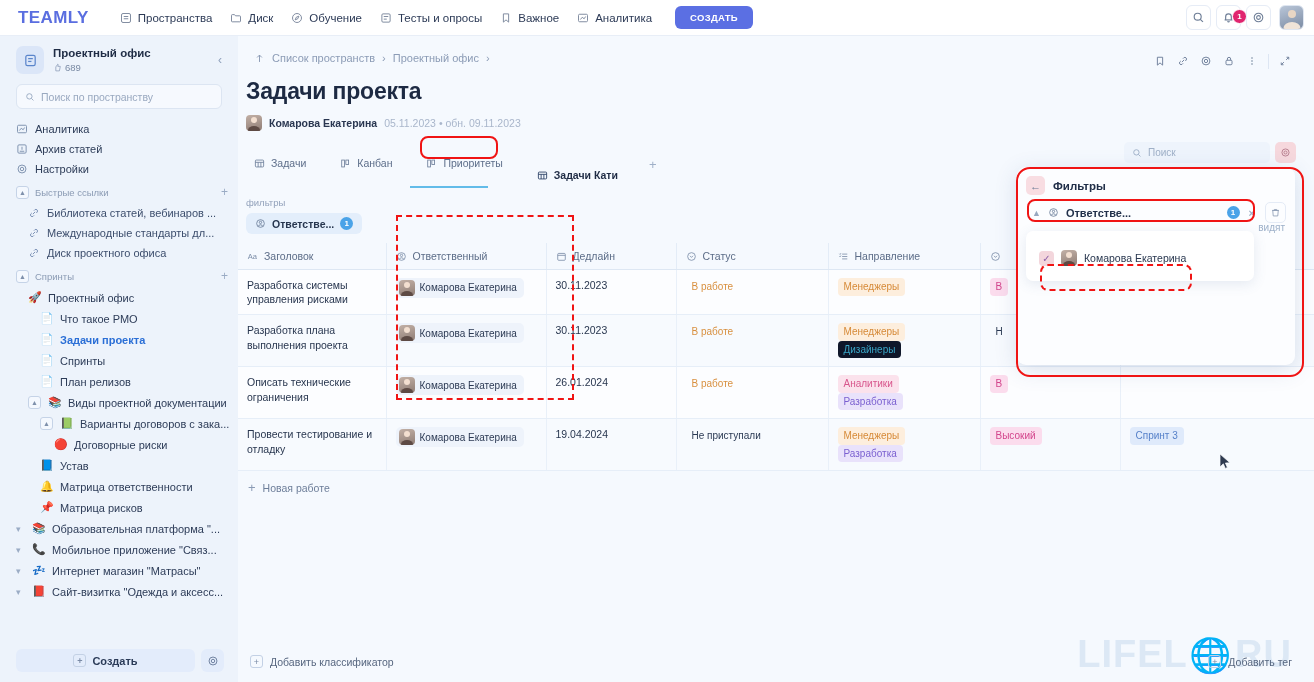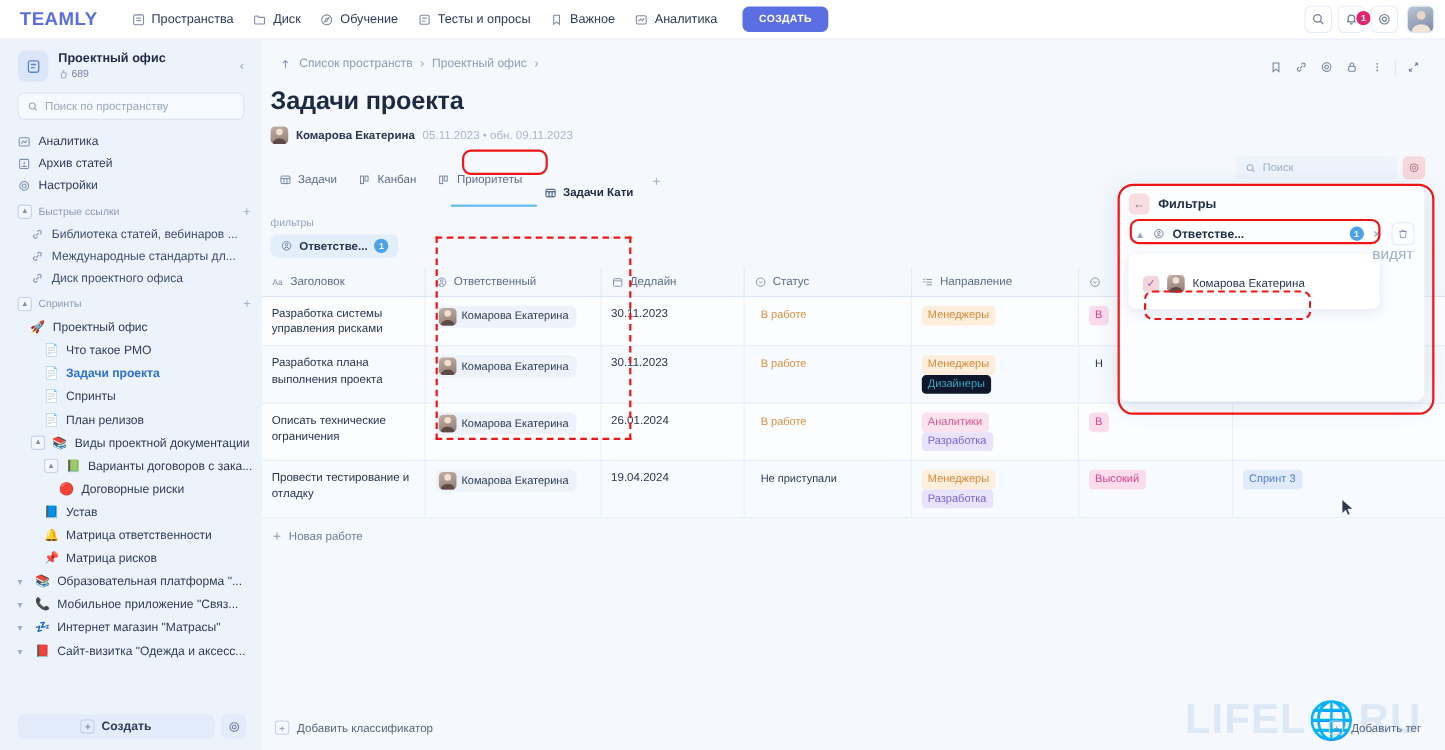--- a/index.html
+++ b/index.html
@@ -148,21 +148,21 @@
     background: linear-gradient(165deg,#c2b0a6,#8e7c74); position: relative;
   }
   .av-sm::before { content:''; position:absolute; left:50%; top:2px; transform:translateX(-50%);
     width:6px;height:6px;border-radius:50%;background:#f3dfd0;}
   .av-sm::after { content:''; position:absolute; left:50%; bottom:-3px; transform:translateX(-50%);
     width:12px;height:8px;border-radius:50% 50% 0 0;background:#5d4a44;}
   .author-name { color: #2a3751; font-weight: bold; }
   .author-date { color: #a9b6cb; }
 
   .tabs {
-    display: flex; align-items: center; gap: 4px;
+    display: flex; align-items: center; gap: 18px;
     padding: 10px 0 0 8px; position: relative;
   }
   .tab {
     display: flex; align-items: center; gap: 6px;
     font-size: 10.5px; color: #5d6e8a; padding: 4px 8px 7px 8px;
     cursor: pointer; white-space: nowrap; border-radius: 4px 4px 0 0;
   }
   .tab.active { color: #1e2b44; font-weight: bold; margin-top: 24px; }
   .tab.active::after {
     content: ''; position: absolute; bottom: 0; height: 2px; background: #5bb8e8;
@@ -292,21 +292,21 @@
     display: flex; align-items: center; gap: 7px; padding: 5px 5px; margin-top: 5px;
     border-radius: 5px; cursor: pointer;
   }
   .fp-check {
     width: 15px; height: 15px; border-radius: 4px; background: #f3d6dc;
     display: flex; align-items: center; justify-content: center;
     color: #8c5fa8; font-size: 10px; flex: none;
   }
   .fp-opt-name { font-size: 10.5px; color: #2a3850; }
   .vidyat {
-    position: absolute; right: 10px; top: 55px; font-size: 14px; color: #9db0c9;
+    position: absolute; right: 10px; top: 55px; font-size: 10px; color: #9db0c9;
   }
 
   
   .ann { position: absolute; border: 2.5px solid #f01414; pointer-events: none; z-index: 30; }
   .ann-dash { position: absolute; border: 2.5px dashed #f01414; pointer-events: none; z-index: 30; }
   .ann-round { border-radius: 14px; }
   .ann-round-s { border-radius: 8px; }
 
   
   .footer-left {

